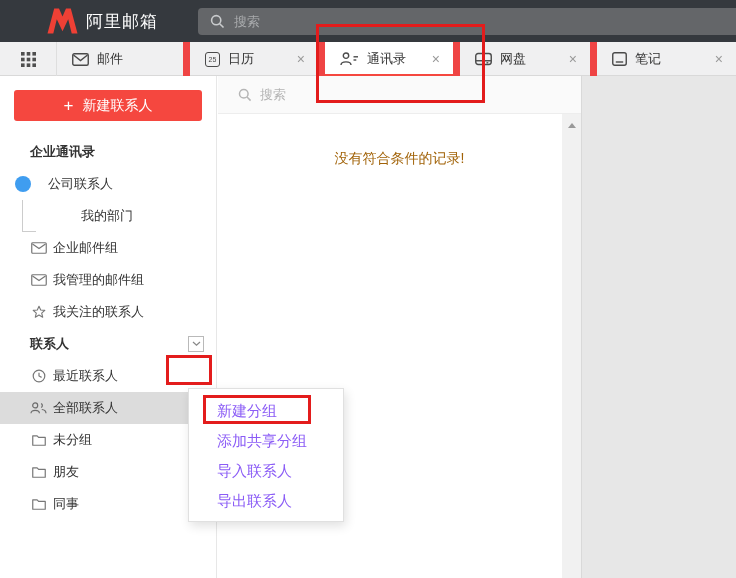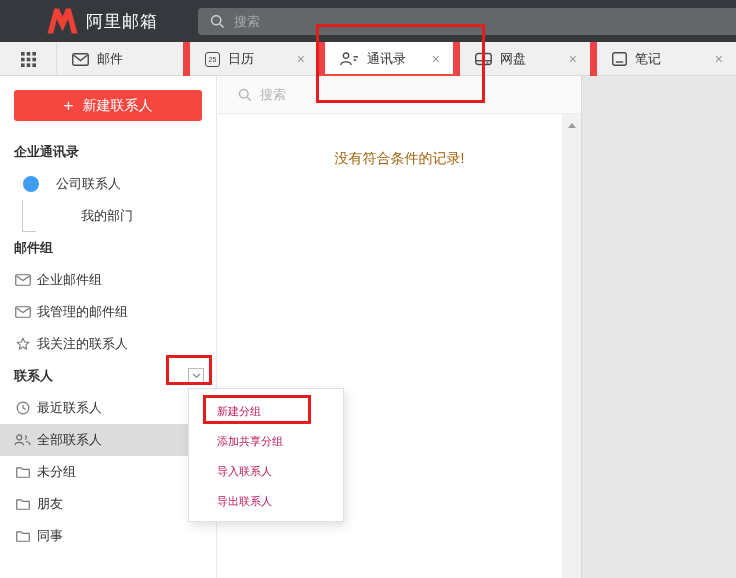--- a/index.html
+++ b/index.html
@@ -33,26 +33,26 @@
     display:flex; align-items:center; justify-content:center; font-size:7px; color:#4a4a4a; }
 
   
   .sidebar { position:absolute; left:0; top:76px; width:217px; bottom:0; background:#fff;
     border-right:1px solid #e7e7e7; }
   .new-contact-btn { position:absolute; left:14px; top:14px; width:188px; height:31px;
     background:#f5473f; border:none; border-radius:3px; color:#fff; font-size:14px;
     display:flex; align-items:center; justify-content:center; gap:9px; cursor:pointer; font-family:inherit; }
   .plus-glyph { font-size:17px; line-height:1; margin-top:-1px; }
   .side-list { position:absolute; top:60px; left:0; right:0; list-style:none; }
-  .side-row { height:32px; display:flex; align-items:center; padding-left:14px;
+  .side-row { height:32px; display:flex; align-items:center; padding-left:30px;
     font-size:13px; color:#333; position:relative; cursor:pointer; }
   .side-header { font-weight:bold; cursor:default; }
   .side-item .s-icon { width:17px; margin-right:6px; display:flex; justify-content:center; align-items:center; }
   .side-item.selected { background:#dcdcdc; }
-  .tree-root { padding-left:15px;margin-left:8px; }
+  .tree-root { padding-left:15px; }
   .tree-dot { width:16px; height:16px; border-radius:50%; background:#3f9df0; position:relative; z-index:1; }
   .tree-root span.lbl { margin-left:17px; }
   .tree-child { padding-left:48px;margin-left:33px; }
   .tree-line { position:absolute; left:22px; top:124px; width:14px; height:32px;
     border-left:1px solid #ccc; border-bottom:1px solid #ccc; }
   .chevron-box { position:absolute; right:12px; top:50%; transform:translateY(-50%);
     width:16px; height:16px; border:1px solid #b9b9b9; background:#fff;
     display:flex; align-items:center; justify-content:center; cursor:pointer; }
 
   
@@ -67,21 +67,21 @@
   .scroll-up { margin:9px auto 0; width:0; height:0; border-left:4px solid transparent;
     border-right:4px solid transparent; border-bottom:5px solid #999; }
 
   .right-area { position:absolute; left:581px; right:0; top:76px; bottom:0;
     background:#e7e7e7; border-left:1px solid #d9d9d9; }
 
   
   .context-menu { position:absolute; left:188px; top:388px; width:156px; height:134px;
     background:#fff; border:1px solid #e0e0e0; box-shadow:2px 4px 10px rgba(0,0,0,.12);
     z-index:20; padding-top:7px; }
-  .menu-item { height:30px; line-height:30px; padding-left:28px; font-size:11px; color:#be185d; cursor:pointer; }
+  .menu-item { height:30px; line-height:30px; padding-left:28px; font-size:15px; color:#8b5cf6; cursor:pointer; }
 
   
   .annotation { position:absolute; border:3px solid #e31c1c; background:transparent;
     z-index:50; pointer-events:none; }
   .ann-tab { left:316px; top:24px; width:169px; height:79px; }
   .ann-chevron { left:166px; top:355px; width:46px; height:30px; }
   .ann-menu { left:203px; top:395px; width:108px; height:29px; }
 </style>
 </head>
 <body>
@@ -191,23 +191,20 @@
         <span>企业通讯录</span>
       </li>
       <li class="side-row side-item tree-root">
         <span class="tree-dot"></span>
         <span class="lbl">公司联系人</span>
       </li>
       <li class="side-row side-item tree-child">
         <span>我的部门</span>
       </li>
 
-      <li class="side-row side-header">
-        <span>邮件组</span>
-      </li>
       <li class="side-row side-item">
         <span class="s-icon">
           <svg width="16" height="12" viewBox="0 0 16 12">
               <rect x="0.75" y="0.75" width="14.5" height="10.5" rx="1" fill="none" stroke="#777" stroke-width="1.2"></rect>
               <path d="M1.5 2 L8 6.5 L14.5 2" fill="none" stroke="#777" stroke-width="1.2"></path>
             </svg>
         </span>
         <span>企业邮件组</span>
       </li>
       <li class="side-row side-item">

